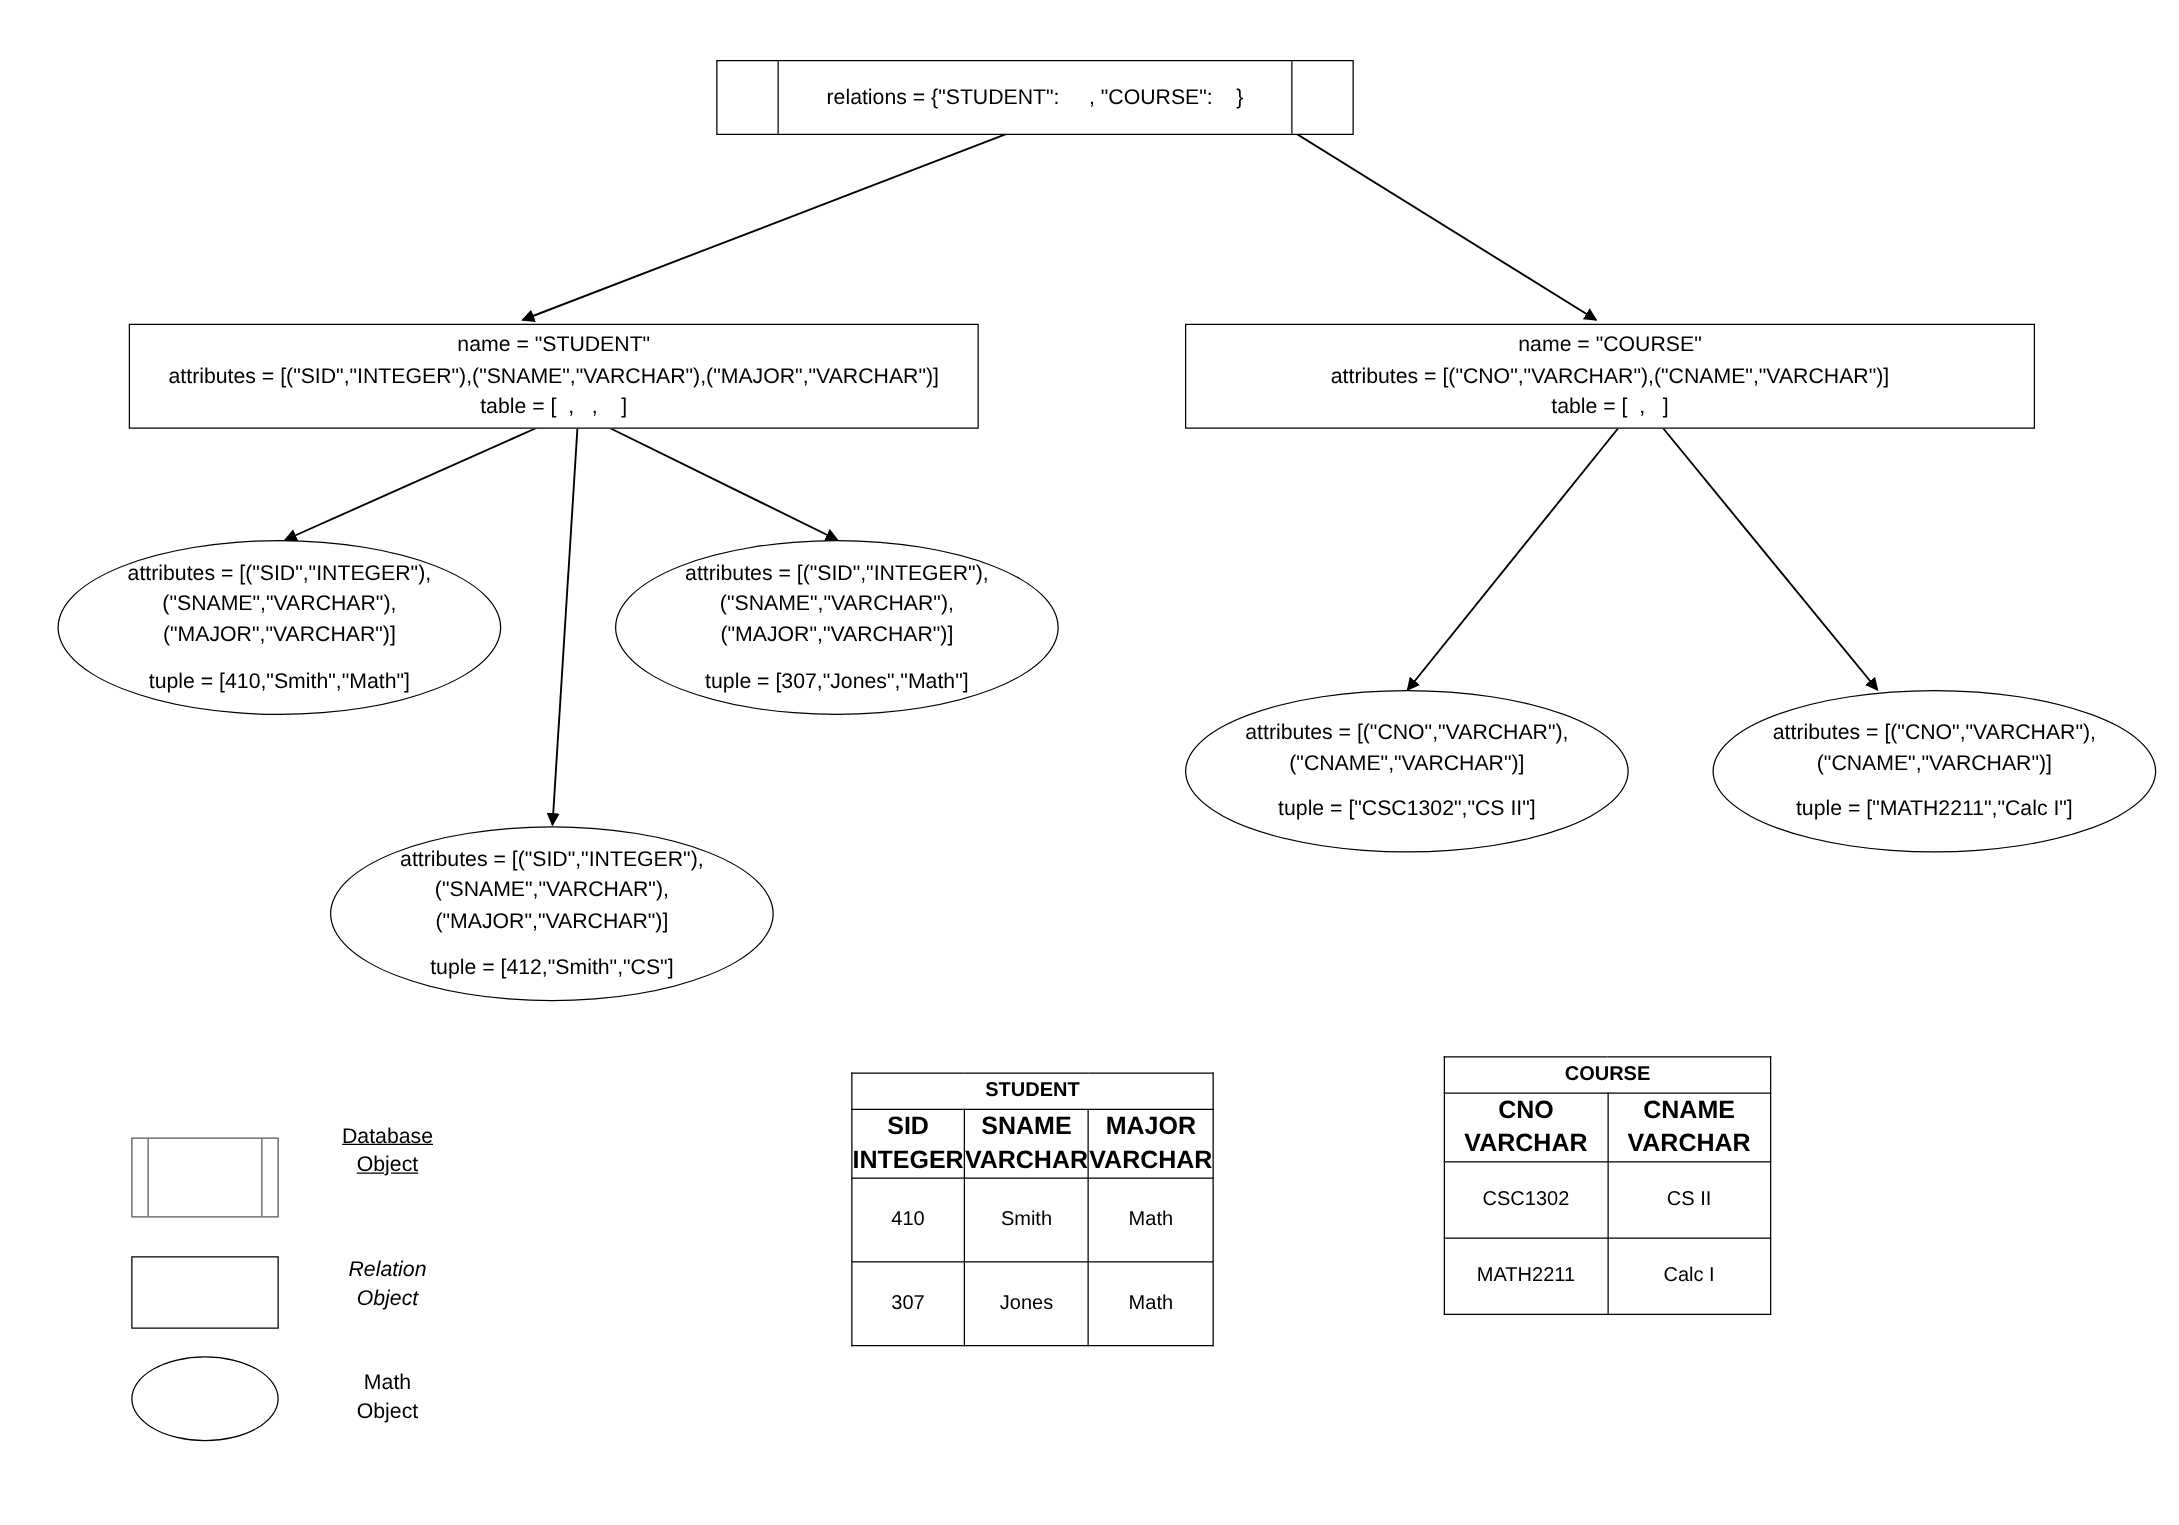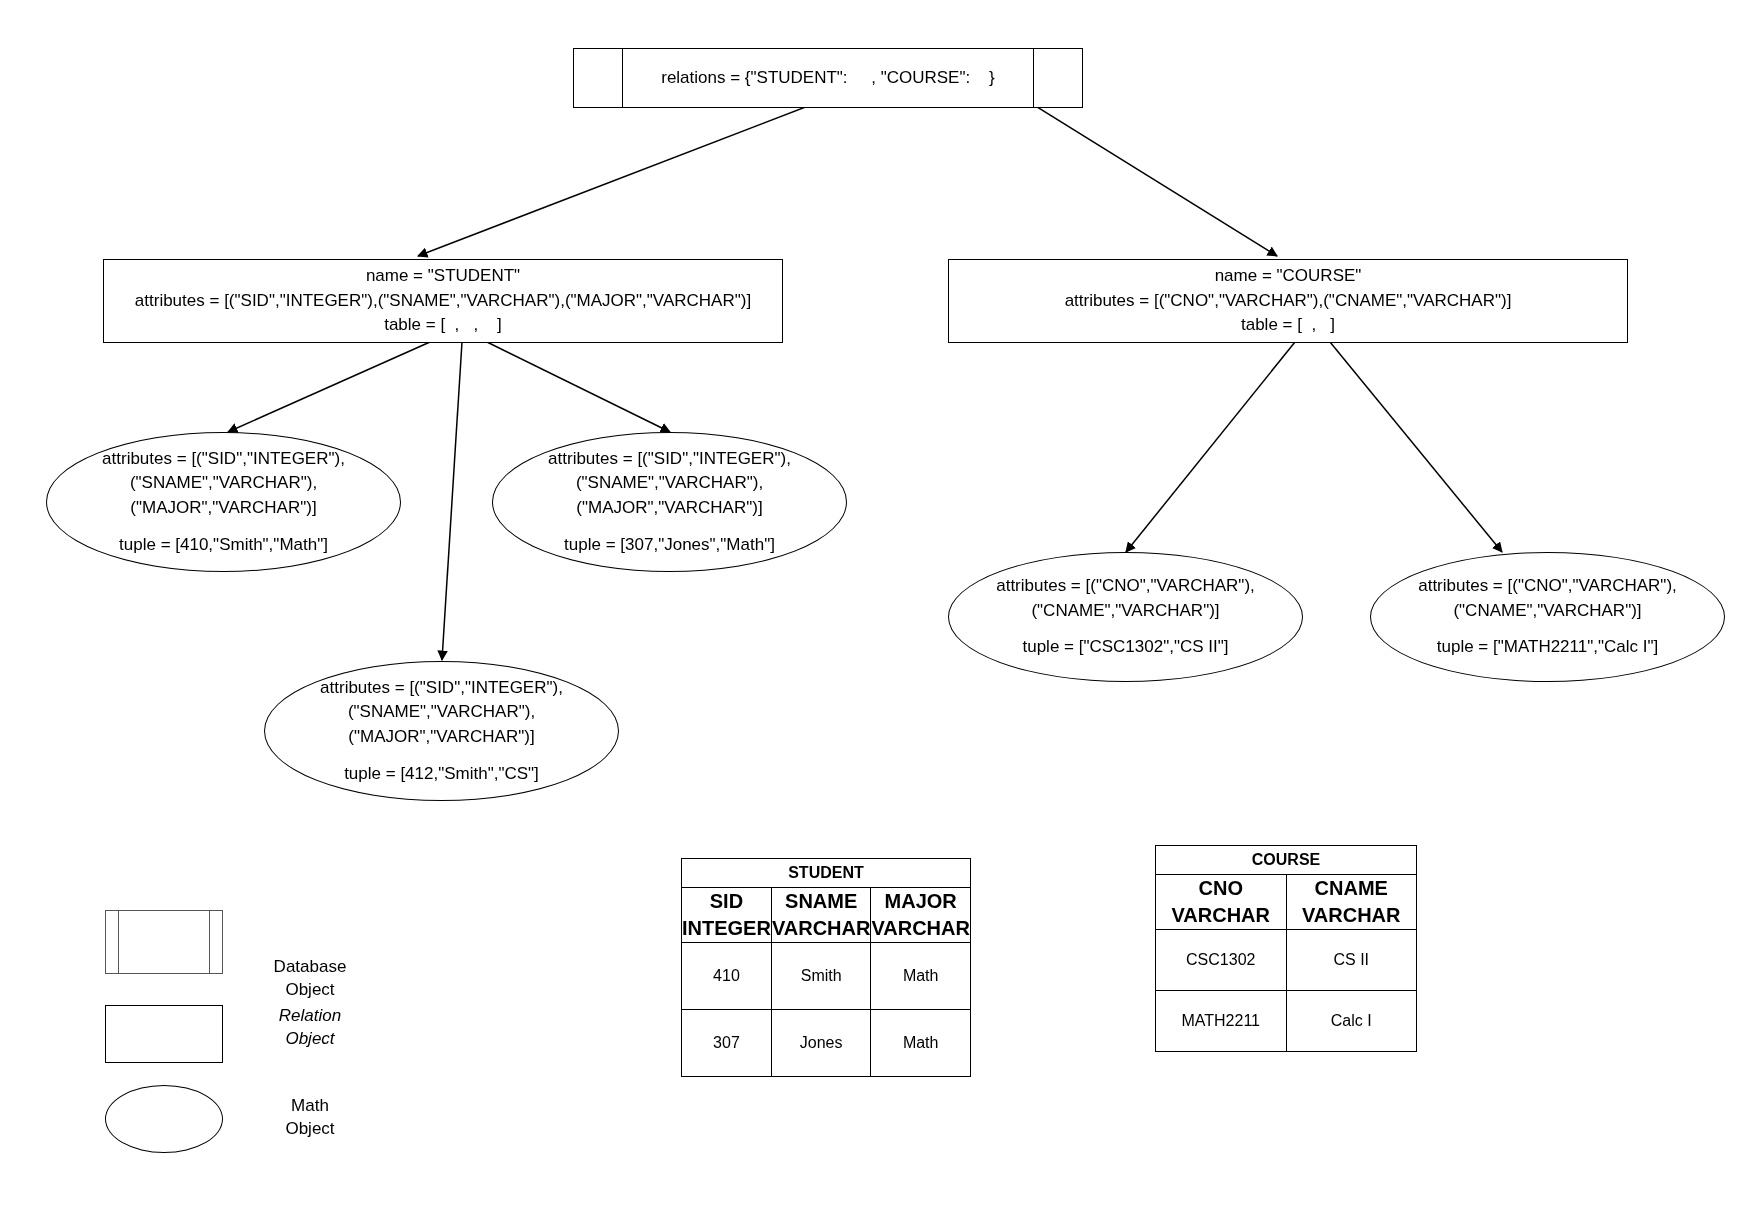--- a/index.html
+++ b/index.html
@@ -197,21 +197,21 @@
     <span class="line">attributes = [("CNO","VARCHAR"),</span>
     <span class="line">("CNAME","VARCHAR")]</span>
     <span class="gap"></span>
     <span class="line">tuple = ["MATH2211","Calc I"]</span>
   </div>
 
   <div class="legend-shape legend-db" style="left:105px; top:910px; width:118px; height:64px; position:absolute;">
     <span class="db-bar" style="left:12px;"></span>
     <span class="db-bar" style="right:12px;"></span>
   </div>
-  <div class="legend-label" style="left:245px; top:956px; width:130px;">
+  <div class="legend-label" style="left:245px; top:898px; width:130px;text-decoration:underline;">
     <div>Database</div>
     <div>Object</div>
   </div>
 
   <div class="legend-shape legend-rel" style="left:105px; top:1005px; width:118px; height:58px;"></div>
   <div class="legend-label" style="left:245px; top:1005px; width:130px;font-style:italic;">
     <div>Relation</div>
     <div>Object</div>
   </div>
 

